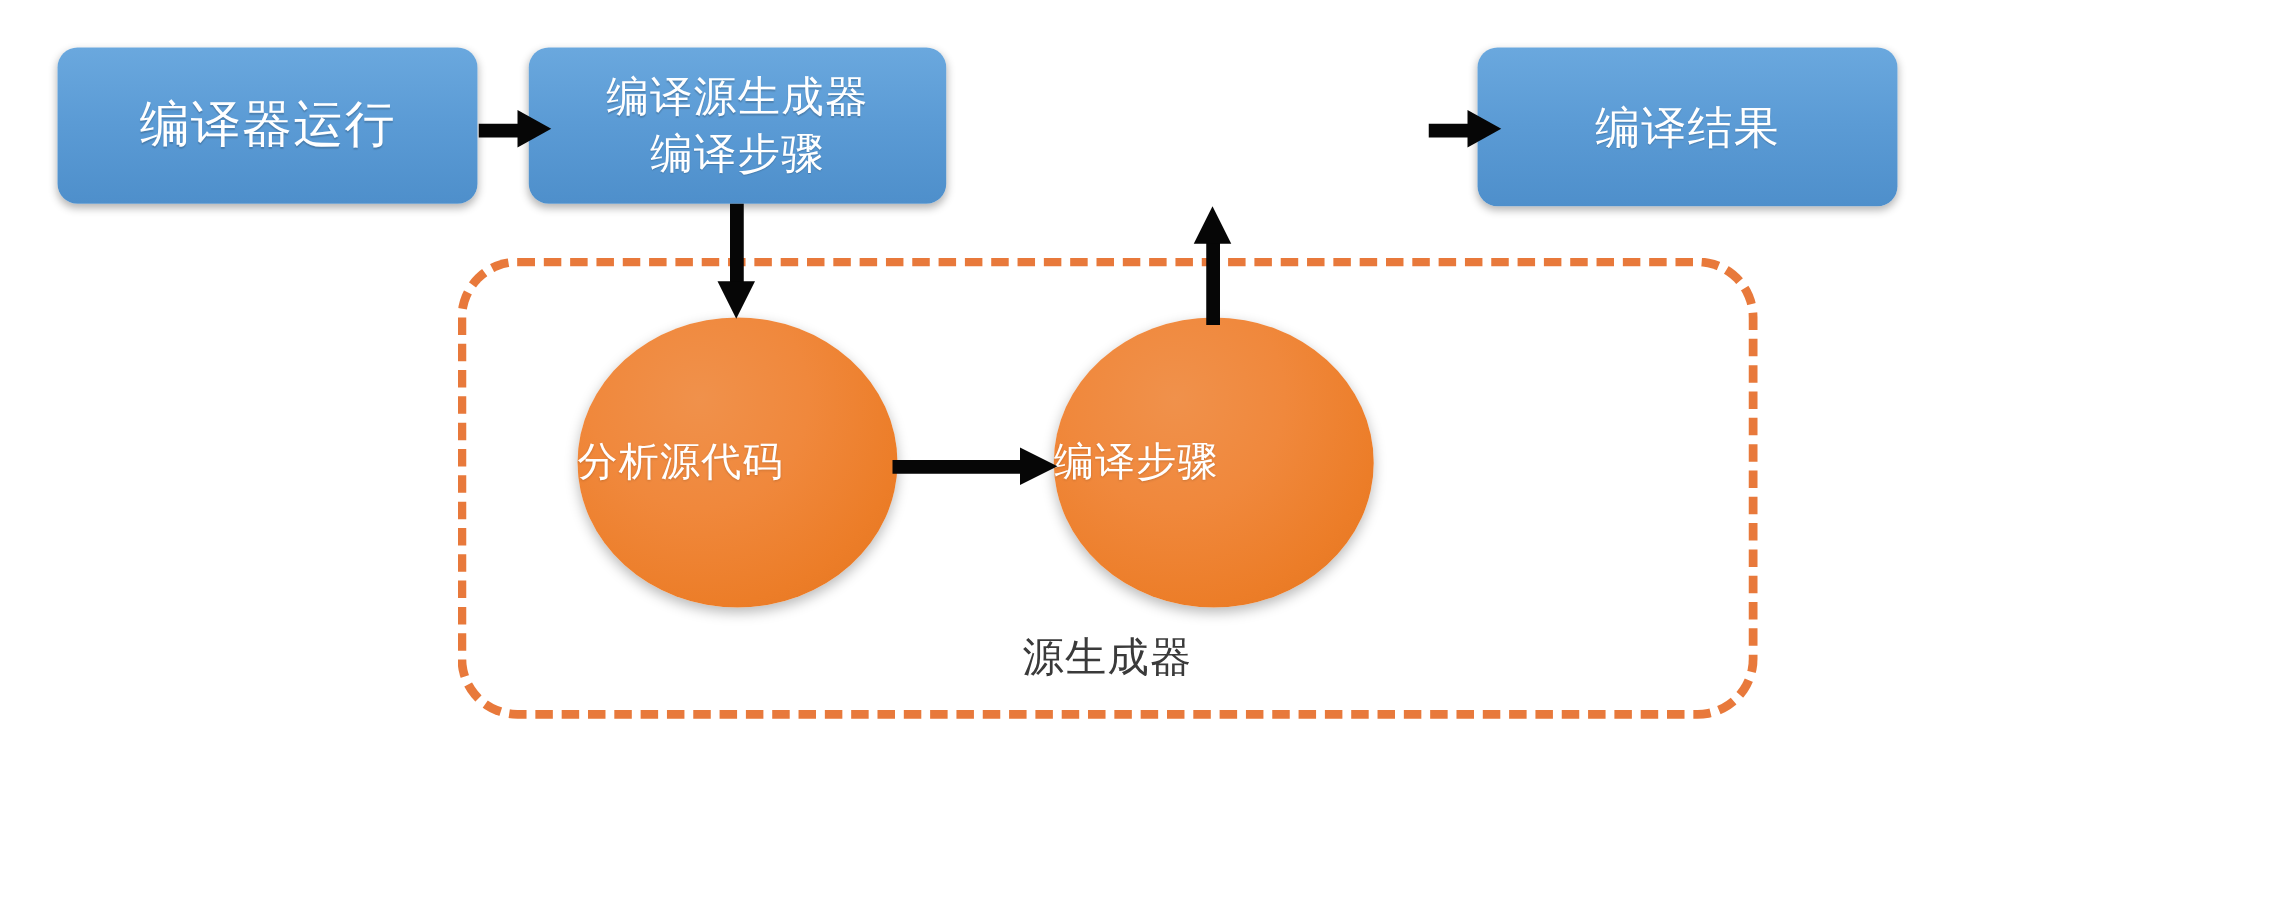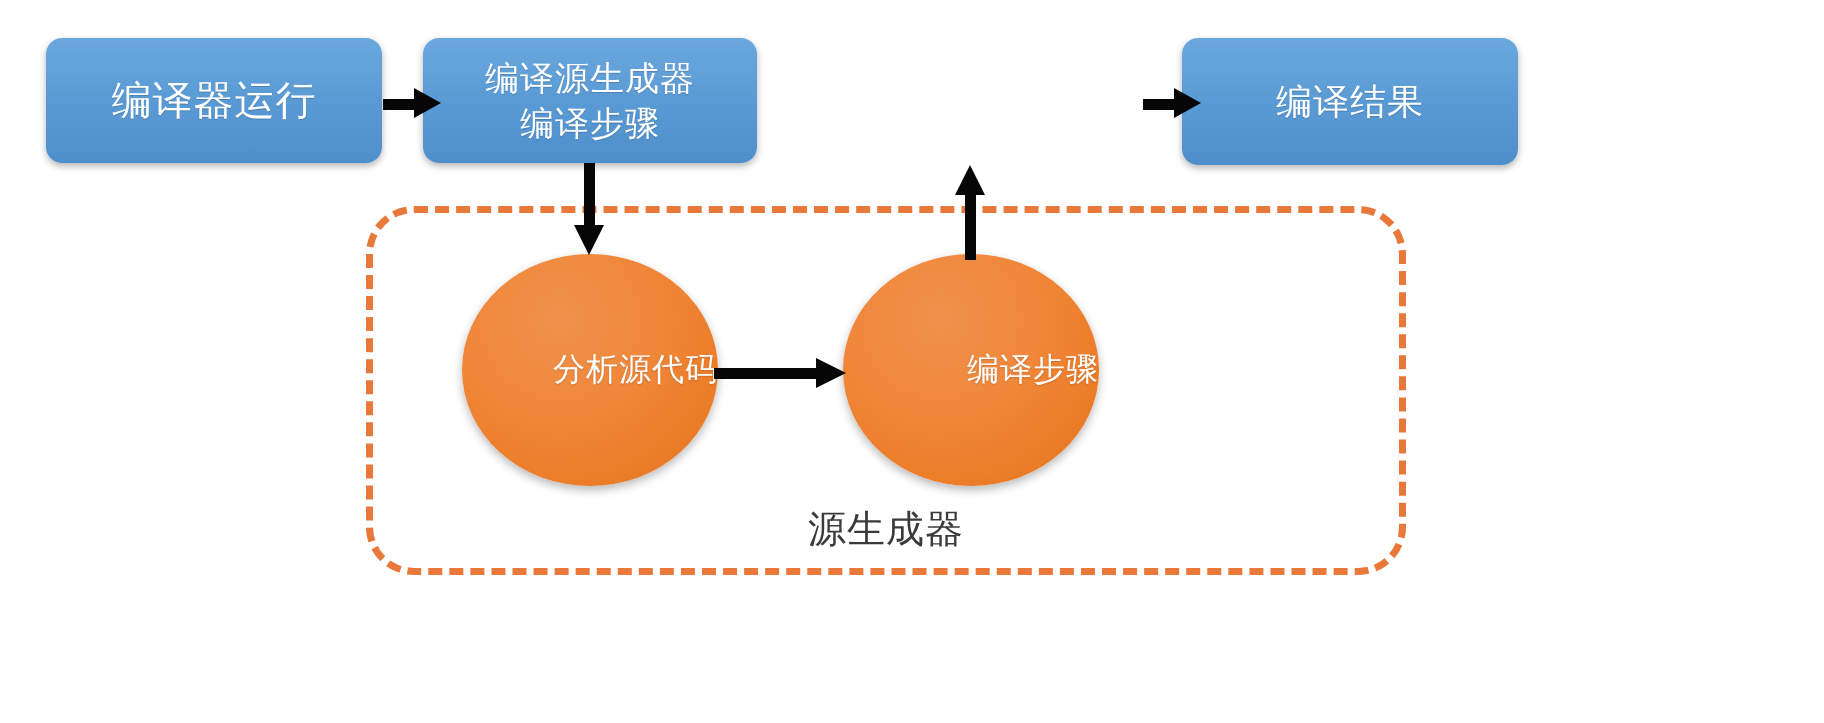--- a/index.html
+++ b/index.html
@@ -57,35 +57,35 @@
     border: 7px dashed #E8793B;
     border-radius: 48px;
     background: transparent;
   }
   #generator-group-label {
     position: absolute;
     left: 366px;
     top: 504px;
     width: 1040px;
     text-align: center;
-    font-size: 38px;
+    font-size: 33px;
     color: #3A3A3A;
     letter-spacing: 1px;
     user-select: none;
   }
 
   
   .ocircle {
     position: absolute;
     border-radius: 50%;
     background: radial-gradient(circle at 38% 28%, #F0914B 0%, #F0883C 38%, #EC7D28 72%, #E2741F 100%);
     box-shadow: 0 4px 10px rgba(0,0,0,0.28);
     display: flex;
     align-items: center;
-    justify-content: flex-end;
+    justify-content: flex-start;
     color: #ffffff;
     font-size: 32px;
     letter-spacing: 1px;
     text-shadow: 0 1px 2px rgba(0,0,0,0.16);
     user-select: none;
   }
   #circle-analyze-source { left: 462px; top: 254px; width: 256px; height: 232px; }
   #circle-generate-code  { left: 843px; top: 254px; width: 256px; height: 232px; }
 
   

